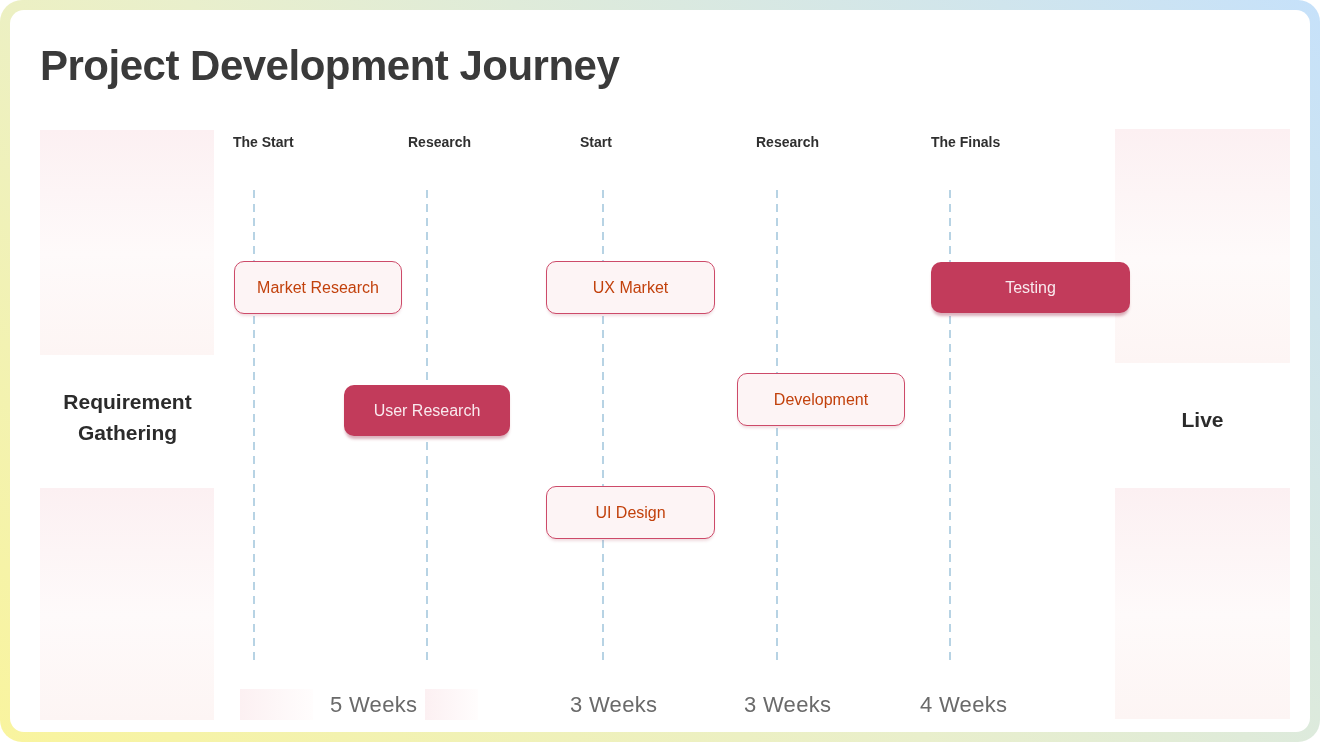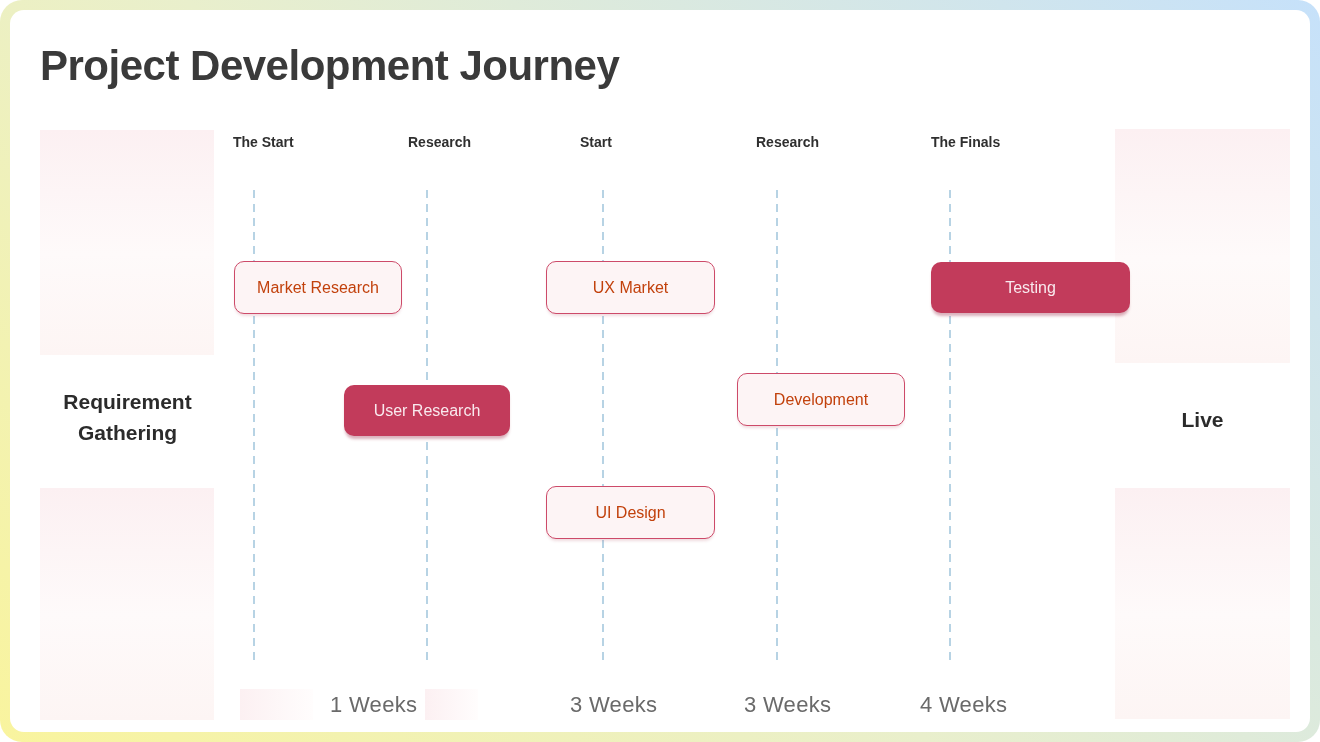--- a/index.html
+++ b/index.html
@@ -58,19 +58,19 @@
     <div class="abs task light" style="left:224px;top:251px;width:166px;">Market Research</div>
     <div class="abs task filled" style="left:334px;top:363px;width:166px;margin-top:12px;">User Research</div>
     <div class="abs task light" style="left:536px;top:251px;width:167px;">UX Market</div>
     <div class="abs task light" style="left:716px;top:363px;width:166px;margin-left:11px;">Development</div>
     <div class="abs task light" style="left:536px;top:476px;width:167px;">UI Design</div>
     <div class="abs task filled" style="left:921px;top:252px;width:199px;">Testing</div>
 
     <div class="abs decor-rect" style="left:230px;width:73px;"></div>
     <div class="abs decor-rect" style="left:415px;width:53px;"></div>
 
-    <div class="abs week-label" style="left:320px;">1 Weeks</div>
+    <div class="abs week-label" style="left:320px;">5 Weeks</div>
     <div class="abs week-label" style="left:560px;">3 Weeks</div>
     <div class="abs week-label" style="left:734px;">3 Weeks</div>
     <div class="abs week-label" style="left:910px;">4 Weeks</div>
 
   </div>
 </div>
 
 </body></html>

